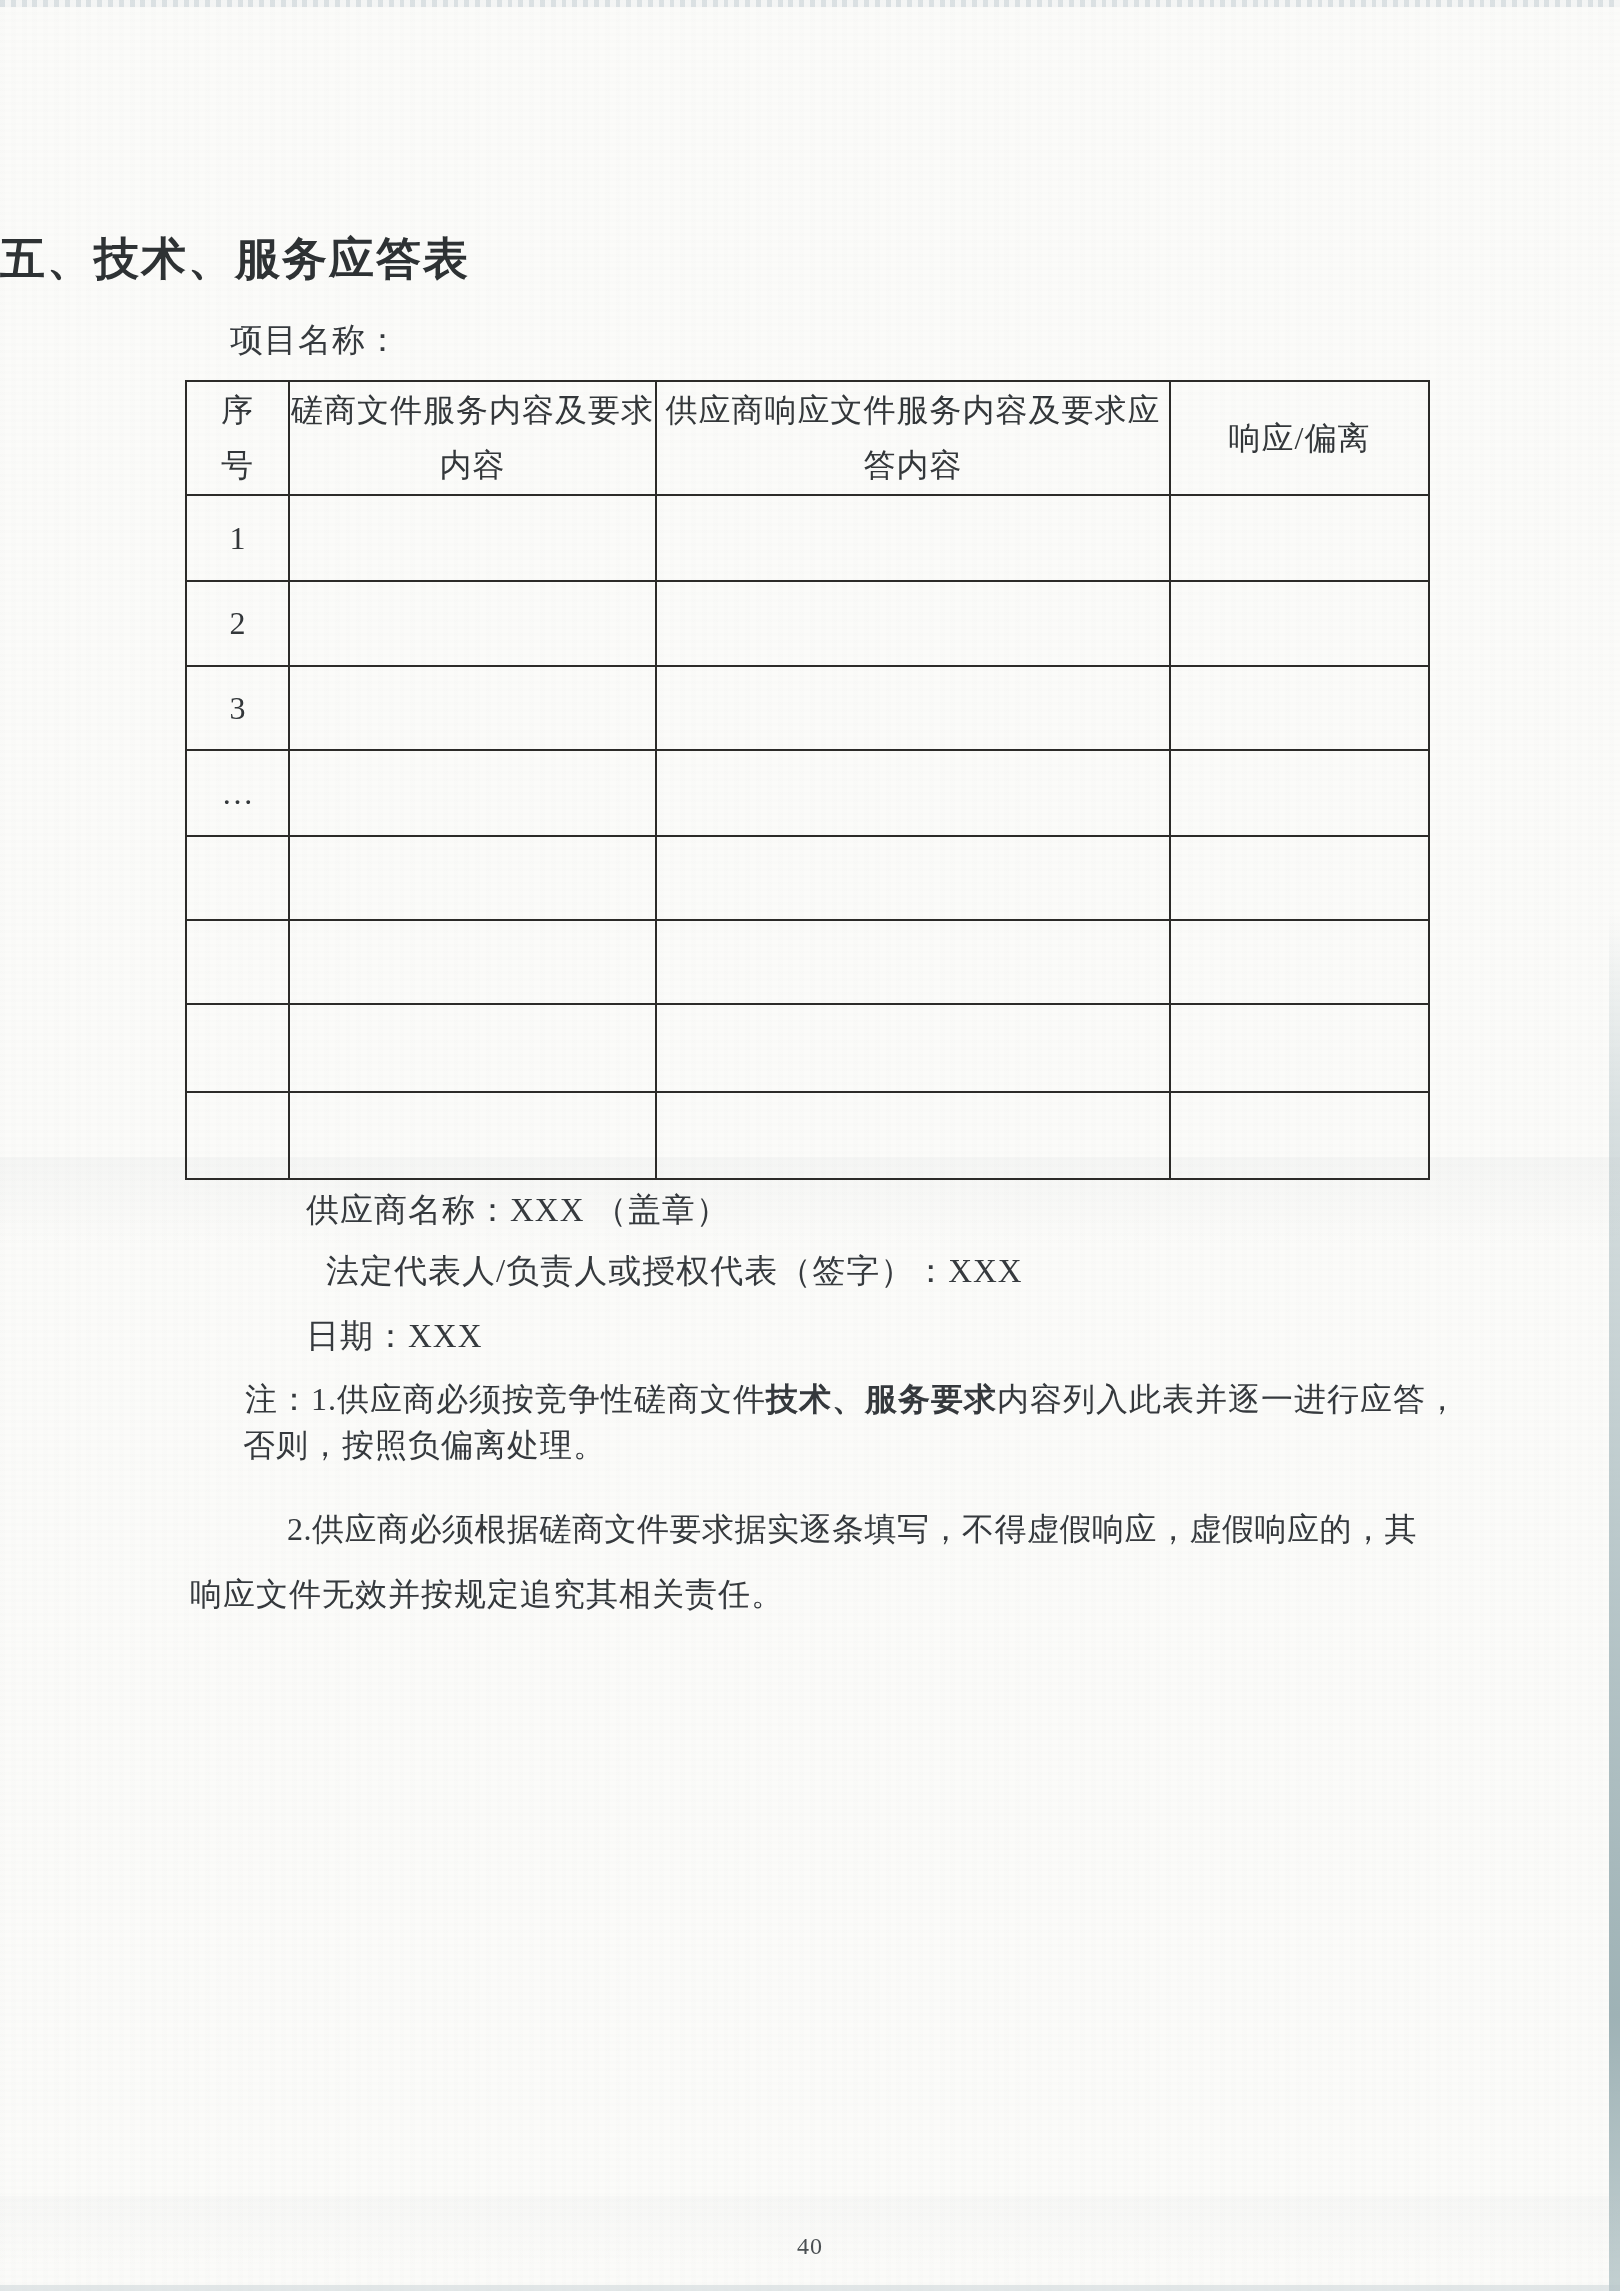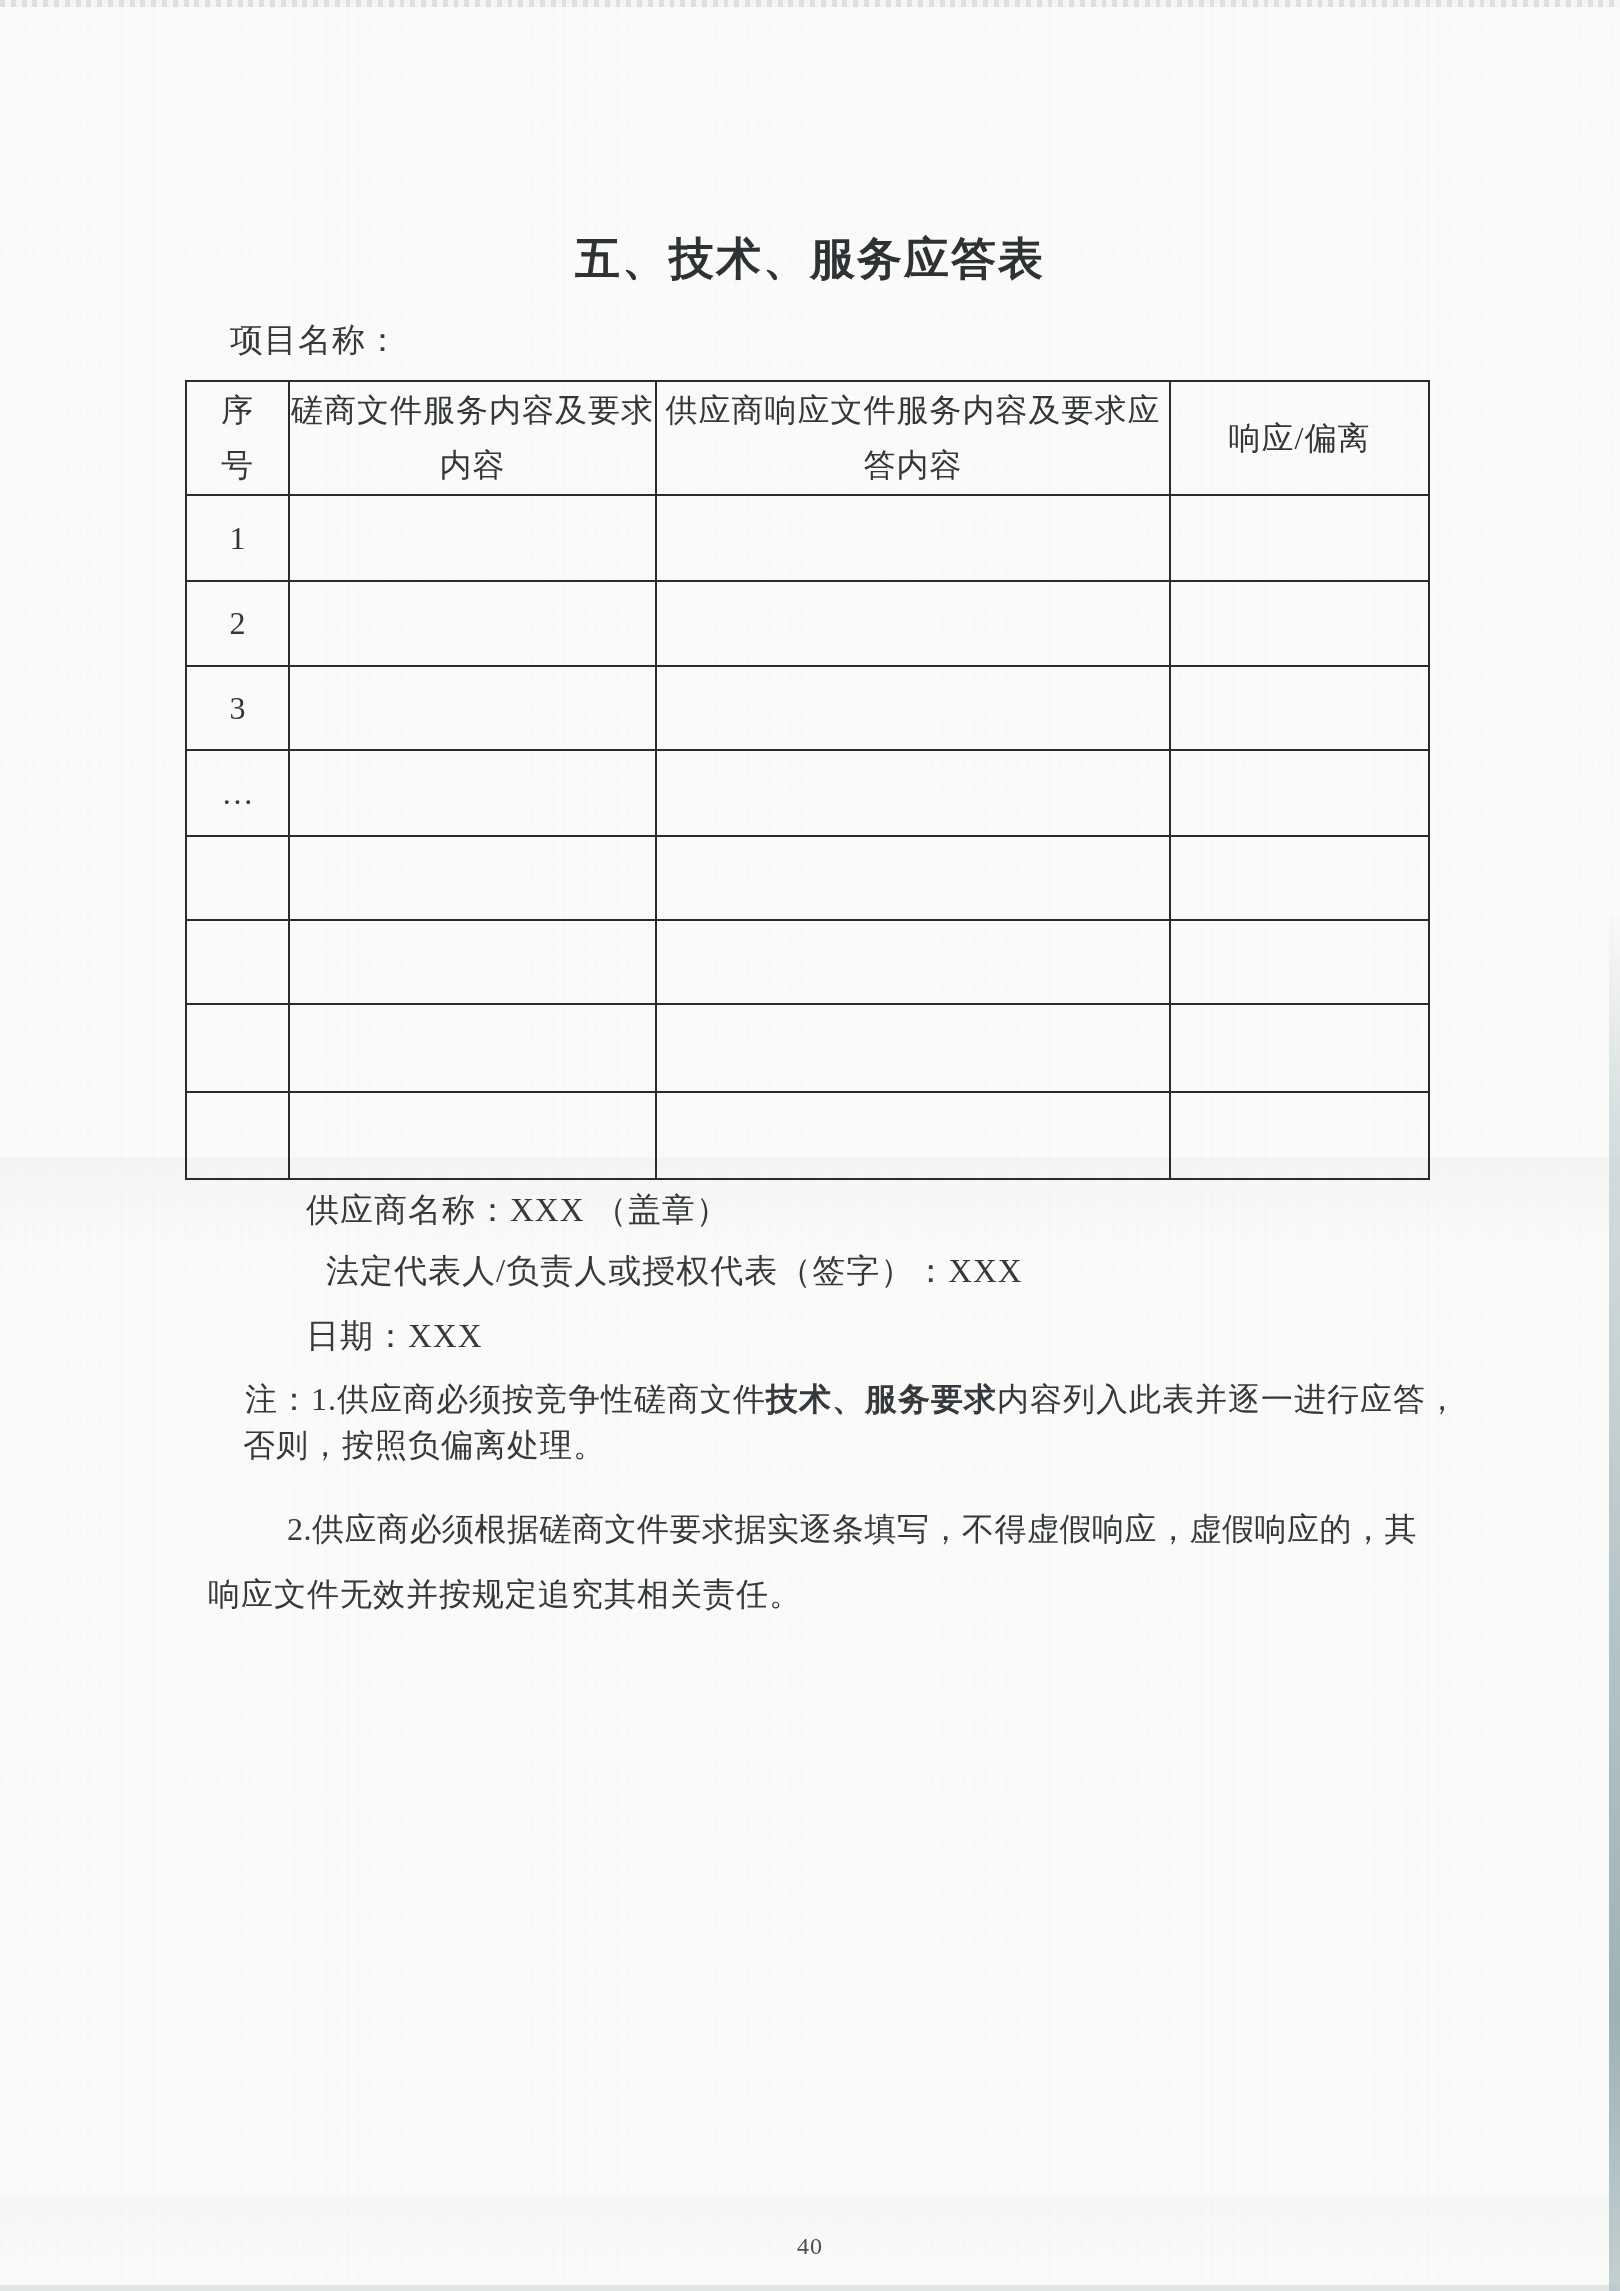--- a/index.html
+++ b/index.html
@@ -42,21 +42,20 @@
     pointer-events: none;
   }
   .band-low {
     position: absolute; left: 0; top: 2196px; width: 100%; height: 69px;
     background: linear-gradient(180deg, rgba(190,196,200,0.07), rgba(190,196,200,0));
     pointer-events: none;
   }
 
   .doc-title {
     position: absolute; left: 0; top: 229px; width: 100%;
-    text-align: center;
     font-size: 45px; font-weight: 700; letter-spacing: 2px;
     color: #2e3234;
   }
 
   .project-label {
     position: absolute; left: 230px; top: 318px;
     font-size: 33px; letter-spacing: 1px;
   }
 
   table.response-table {
@@ -82,21 +81,21 @@
   .sig-line { position: absolute; left: 306px; font-size: 33px; letter-spacing: 1px; white-space: nowrap; }
   .sig-supplier { top: 1188px; }
   .sig-representative { top: 1249px; margin-left: 20px; }
   .sig-date { top: 1314px; }
 
   .note-line { position: absolute; font-size: 32px; white-space: nowrap; color: #35393d; }
   .note-1 { left: 245px; top: 1378px; letter-spacing: 1px; }
   .note-1 .bold-seg { font-weight: 700; }
   .note-2 { left: 243px; top: 1424px; letter-spacing: 1px; }
   .note-3 { left: 287px; top: 1508px; letter-spacing: 0.5px; }
-  .note-4 { left: 208px; top: 1573px; letter-spacing: 1px; }
+  .note-4 { left: 190px; top: 1573px; letter-spacing: 1px; }
 
   .page-number {
     position: absolute; left: 0; top: 2233px; width: 100%;
     text-align: center; font-size: 24px; color: #4a4f52; letter-spacing: 1px;
   }
 </style>
 </head>
 <body>
 
 <div class="page">

